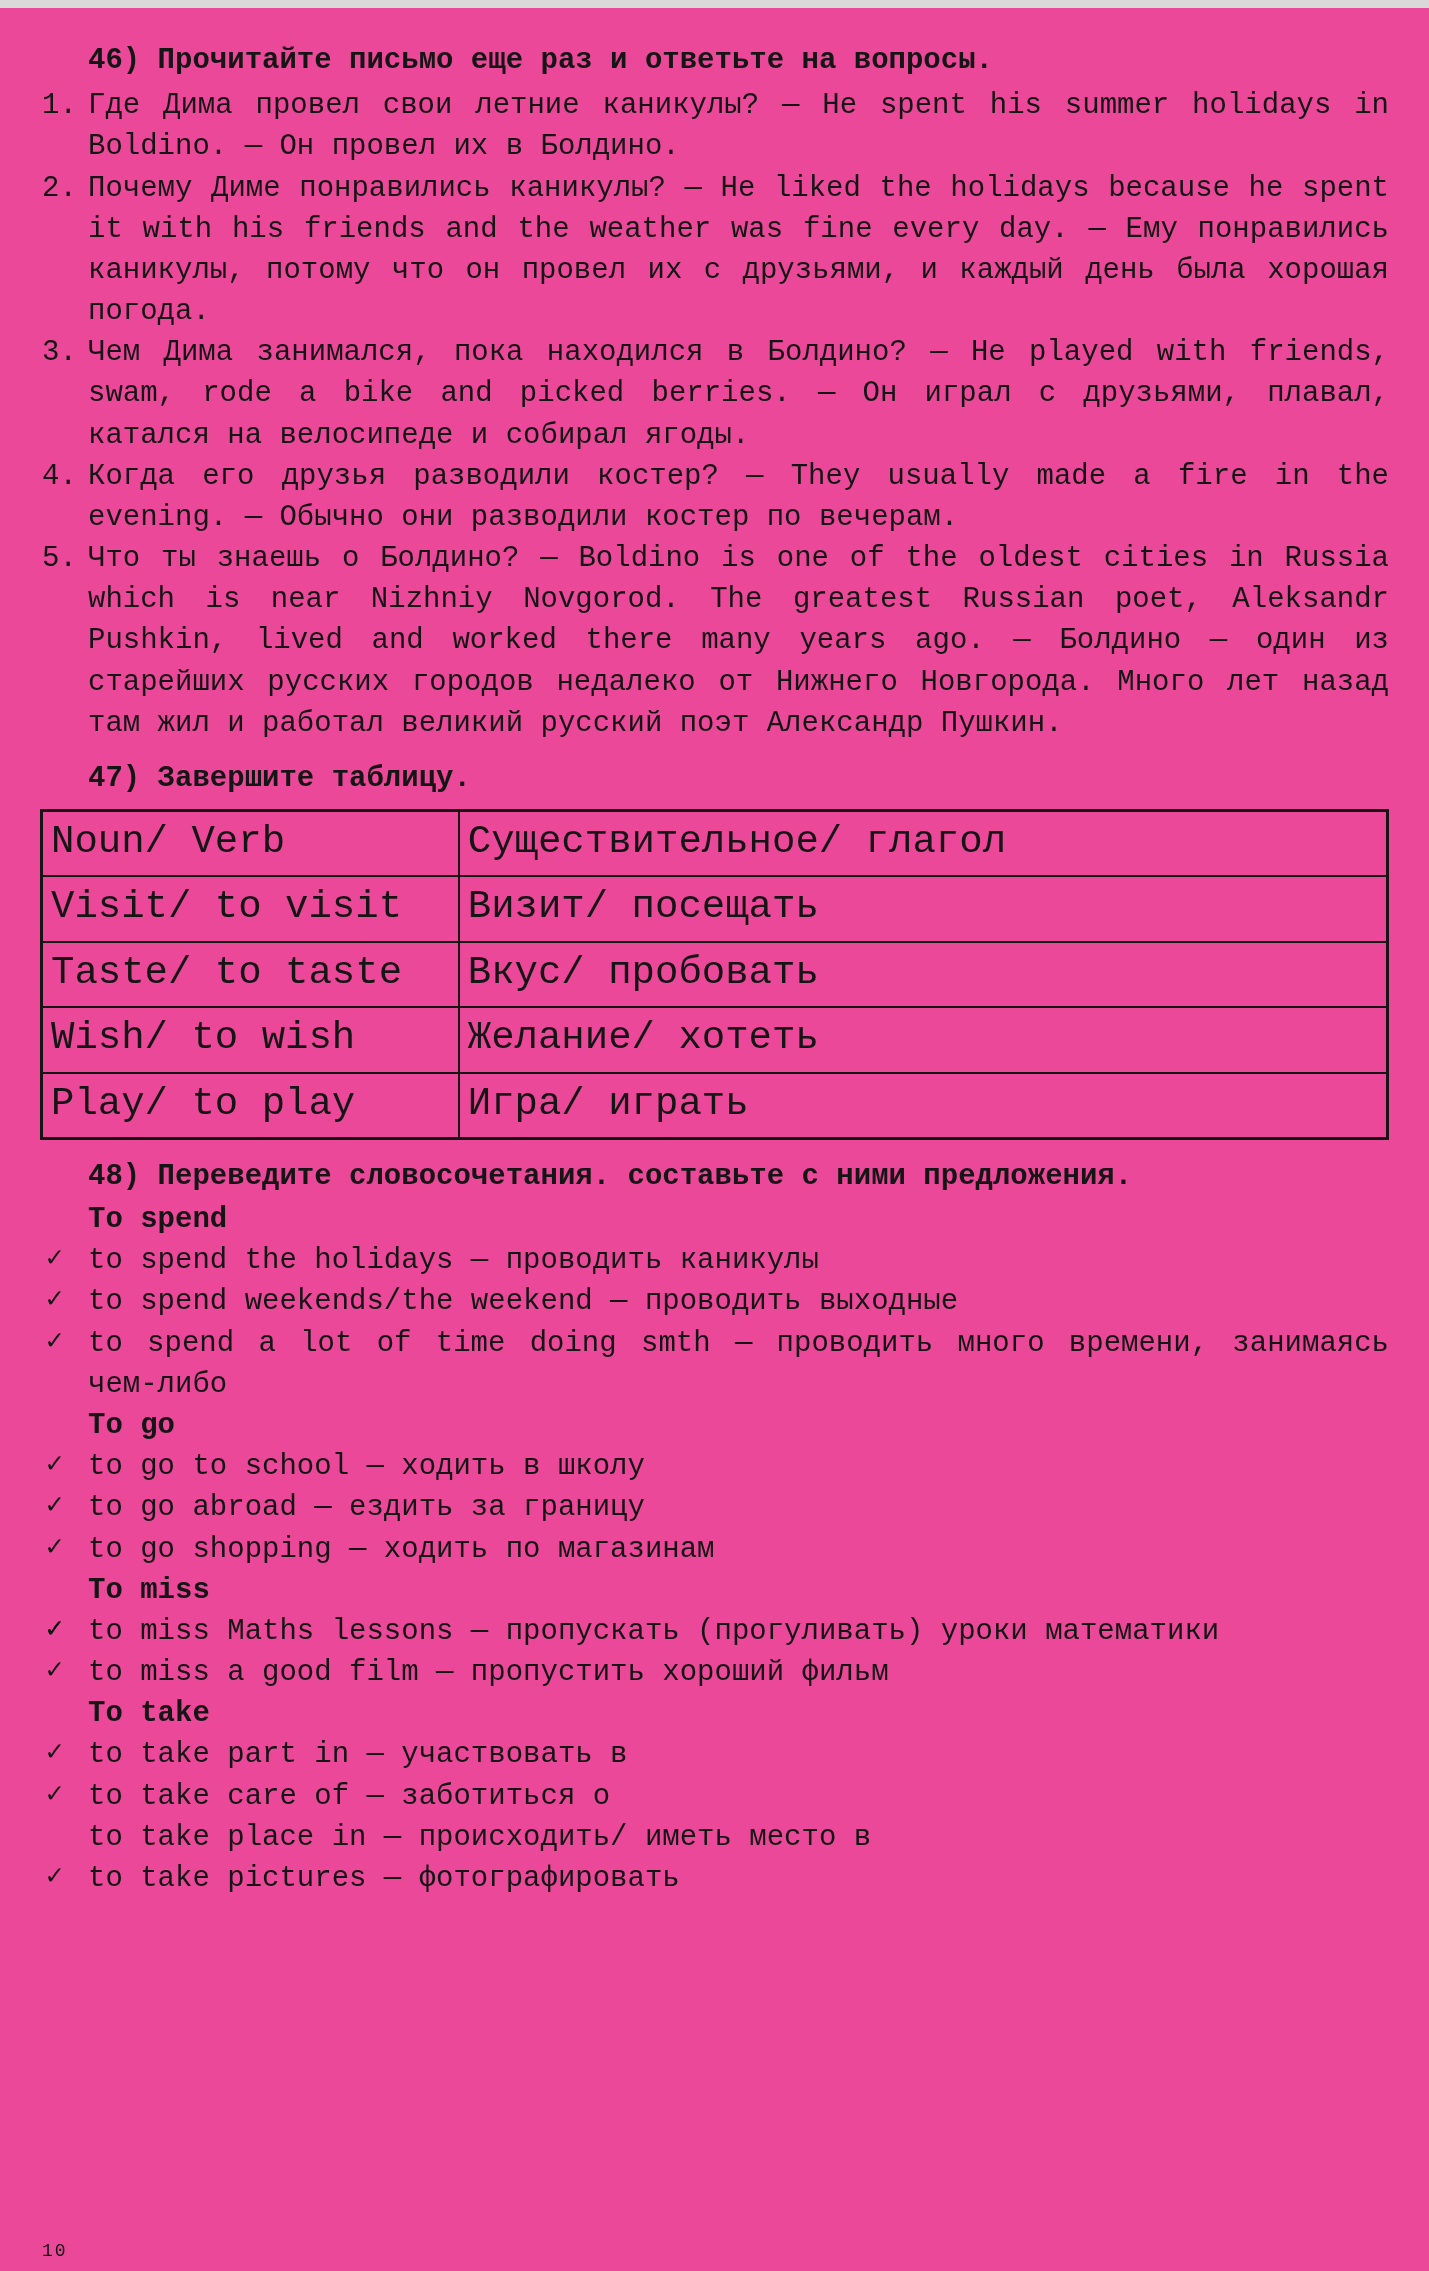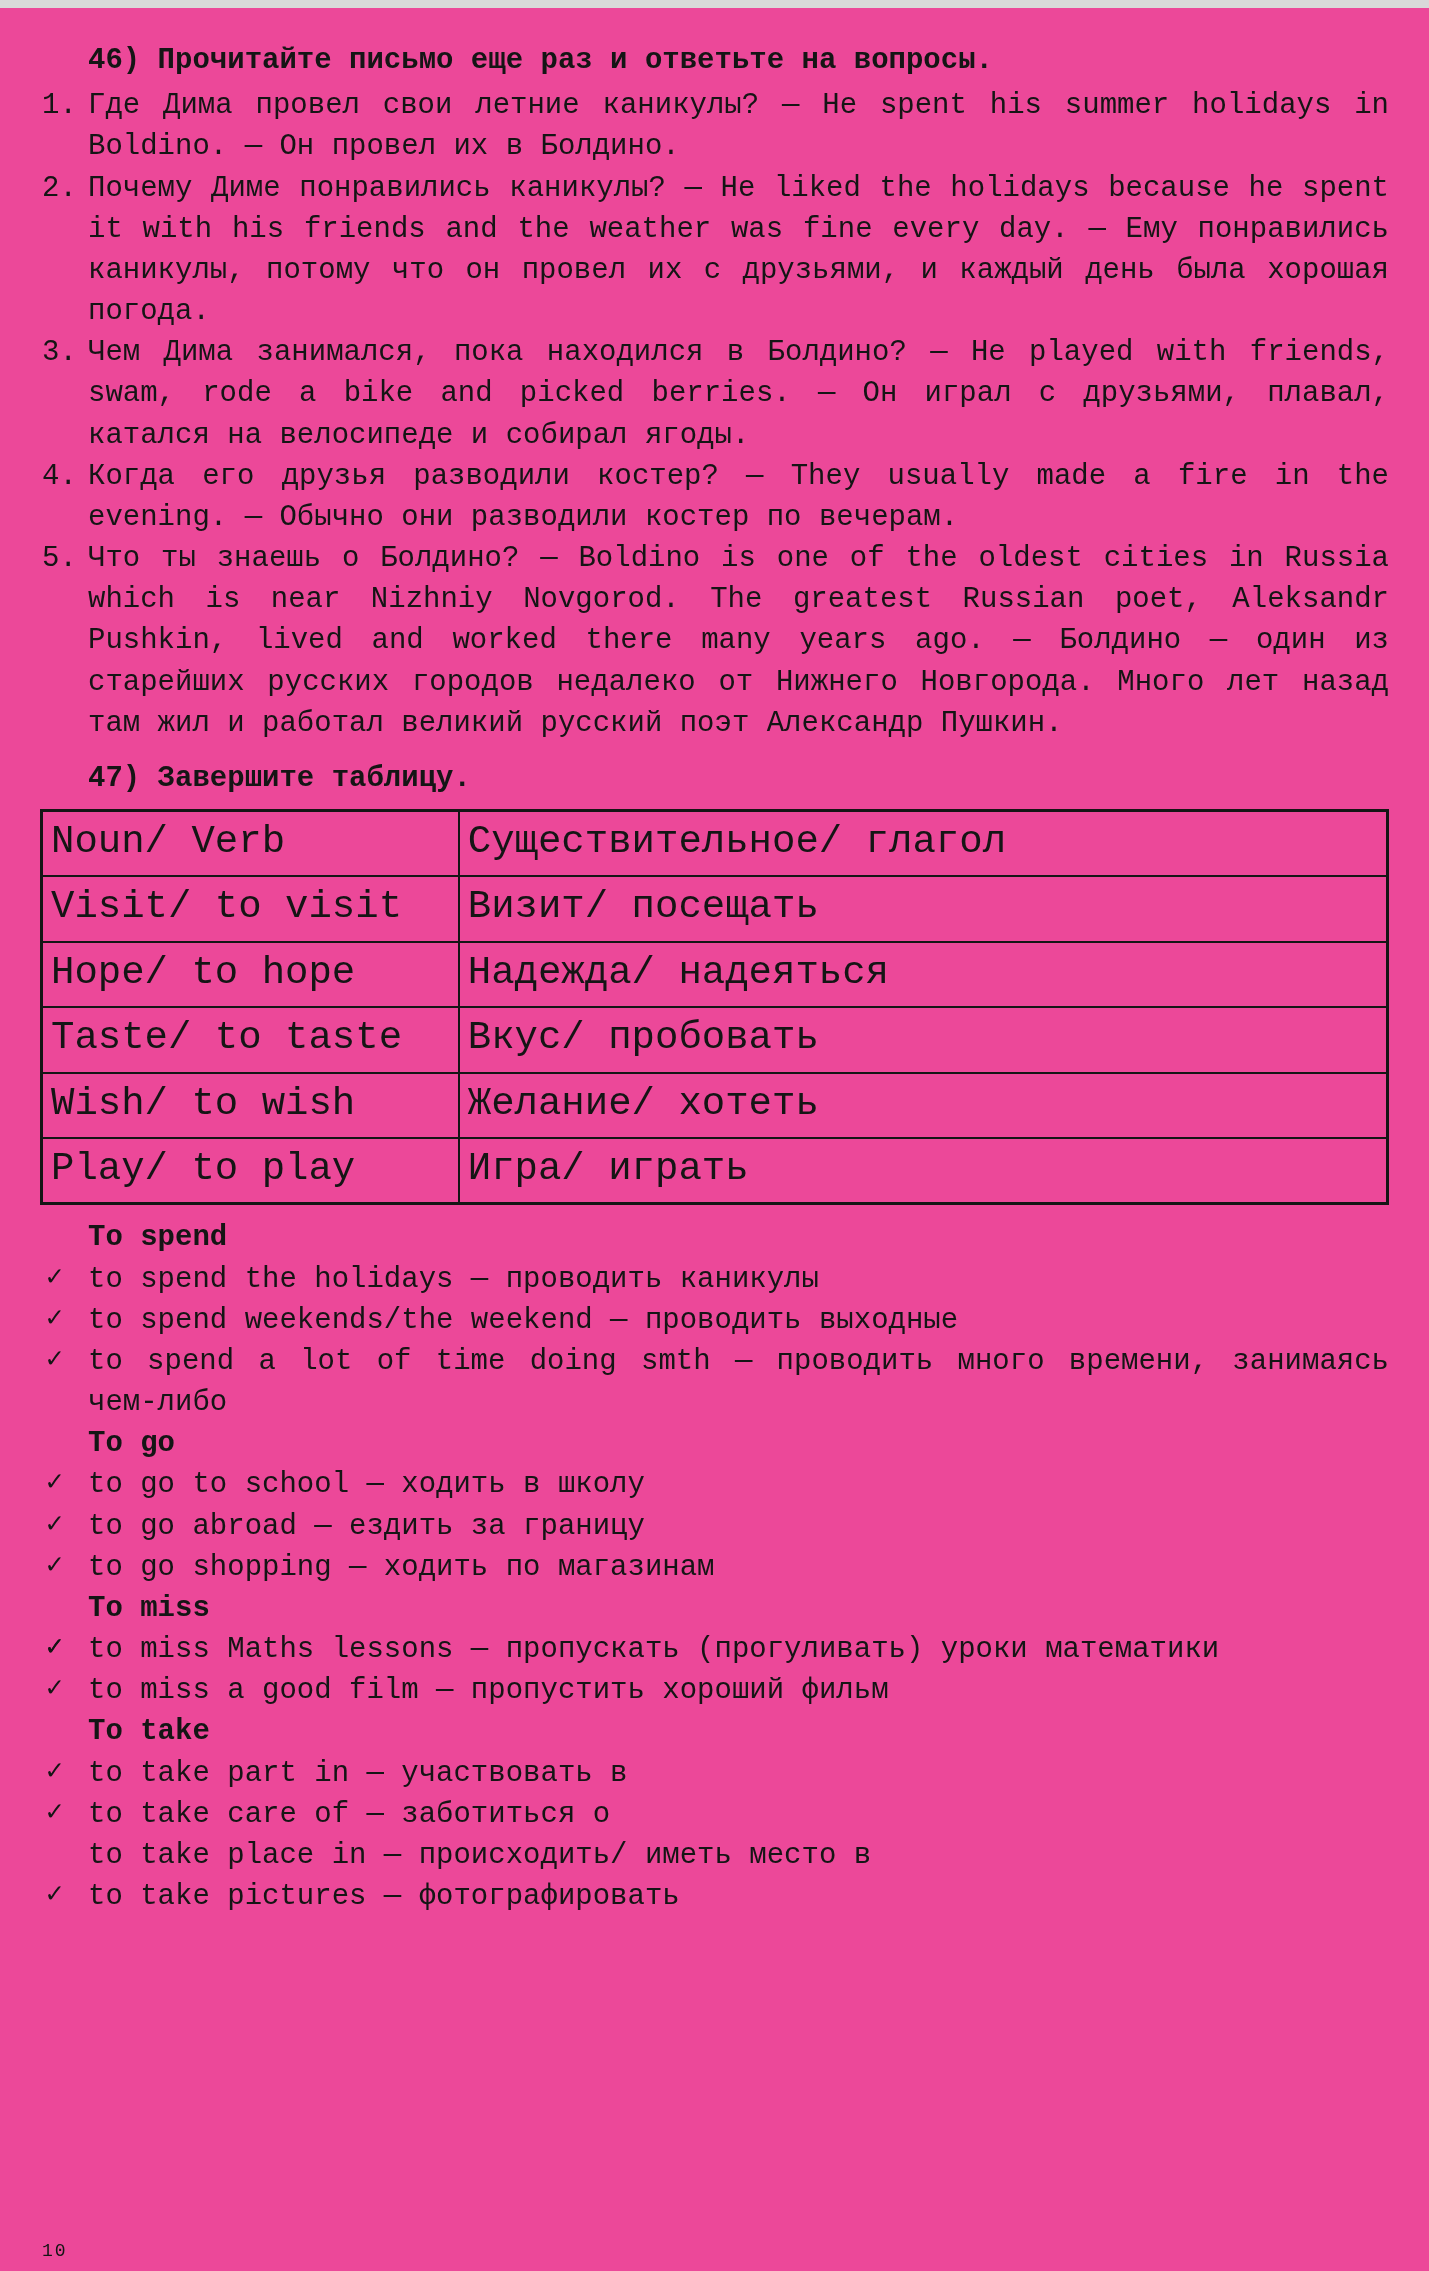--- a/index.html
+++ b/index.html
@@ -109,38 +109,35 @@
     <tbody>
       <tr>
         <td class="col-en">Noun/ Verb</td>
         <td>Существительное/ глагол</td>
       </tr>
       <tr>
         <td class="col-en">Visit/ to visit</td>
         <td>Визит/ посещать</td>
       </tr>
       <tr>
-        <td class="col-en">Hope/ to hope</td>
-        <td>Надежда/ надеяться</td>
-      </tr>
-      <tr>
         <td class="col-en">Taste/ to taste</td>
         <td>Вкус/ пробовать</td>
       </tr>
       <tr>
         <td class="col-en">Wish/ to wish</td>
         <td>Желание/ хотеть</td>
       </tr>
       <tr>
         <td class="col-en">Play/ to play</td>
         <td>Игра/ играть</td>
       </tr>
     </tbody>
   </table>
 
+  <div class="ex-title t48">48) Переведите словосочетания. составьте с ними предложения.</div>
 
   <div>
     <div class="group-heading">To spend</div>
     <div class="check-item">
       <span class="check">✓</span>
       <span>to spend the holidays — проводить каникулы</span>
     </div>
     <div class="check-item">
       <span class="check">✓</span>
       <span>to spend weekends/the weekend — проводить выходные</span>

